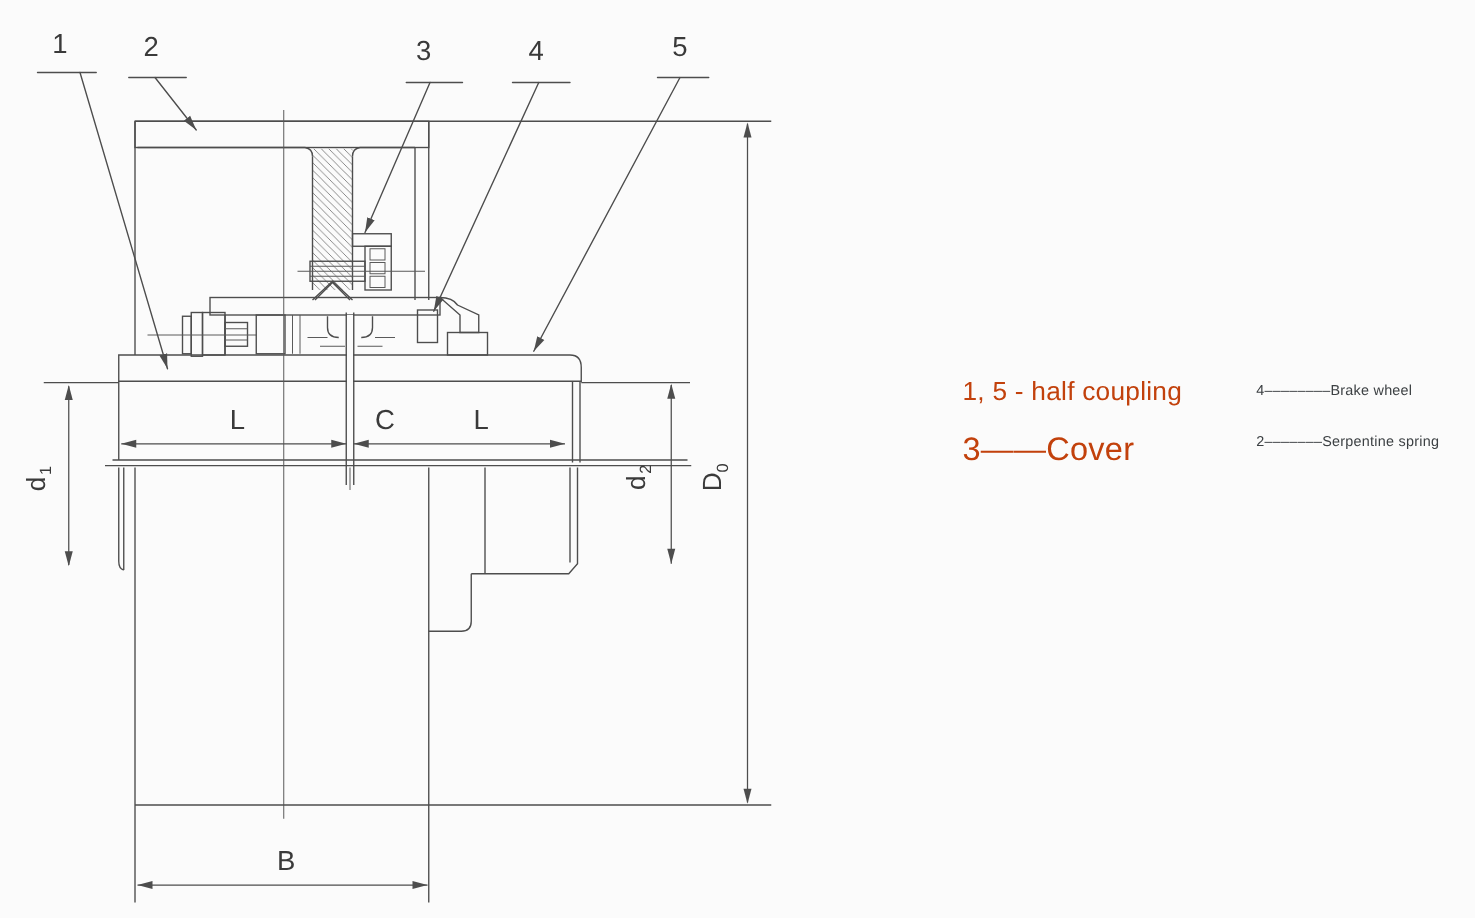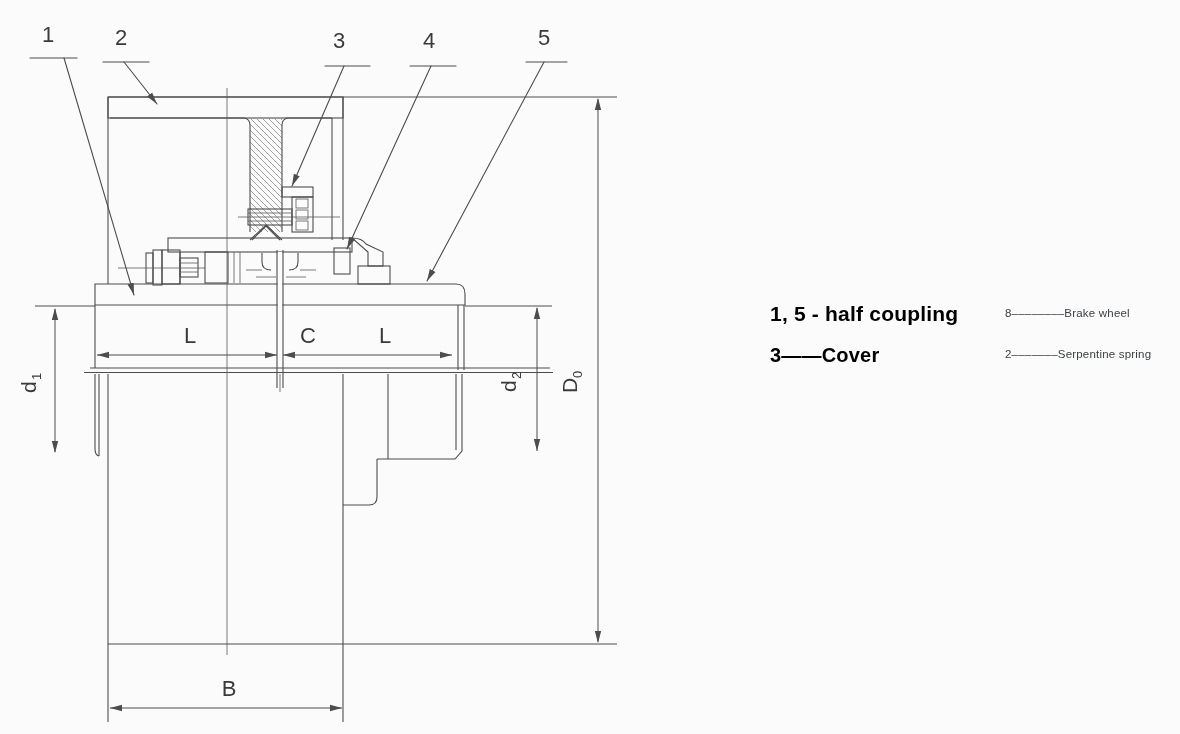--- a/index.html
+++ b/index.html
@@ -3,21 +3,21 @@
 <meta charset="utf-8">
 <style>
   html,body{margin:0;padding:0;}
   body{
     width:1180px;height:734px;position:relative;overflow:hidden;
     background:#fbfbfb;
     font-family:"Liberation Sans",sans-serif;
   }
   #drawing{position:absolute;left:0;top:0;}
   .legend-item{position:absolute;white-space:nowrap;}
-  .legend-big{font-size:21px;color:#000000;letter-spacing:.2px;font-weight:bold;}
+  .legend-big{font-size:21px;color:#c2410c;letter-spacing:.2px;}
   .legend-small{font-size:11.5px;color:#3c4043;letter-spacing:.2px;}
   svg text{font-family:"Liberation Sans",sans-serif;fill:#3a3a3a;}
   .ln{stroke:#4d4d4d;stroke-width:1.1;fill:none;}
   .thin{stroke:#5a5a5a;stroke-width:0.8;fill:none;}
   .dim{stroke:#4d4d4d;stroke-width:1;fill:none;}
   .arr{fill:#4d4d4d;stroke:none;}
 </style>
 </head>
 <body>
 
@@ -183,15 +183,15 @@
     <path class="ln" d="M410,66 H456"></path>
     <path class="ln" d="M431,66 L347,249" marker-end="url(#la)"></path>
 
     <text x="544" y="45" font-size="22" text-anchor="middle">5</text>
     <path class="ln" d="M526,62 H567"></path>
     <path class="ln" d="M544,62 L427,281" marker-end="url(#la)"></path>
   </g>
 </svg>
 
 <div class="legend-item legend-big" style="left:770px;top:302px;">1, 5 - half coupling</div>
-<div class="legend-item legend-small" style="left:1005px;top:307px;">8––––––––Brake wheel</div>
-<div class="legend-item legend-big" style="left:770px;top:344px;font-size:20px;">3——Cover</div>
+<div class="legend-item legend-small" style="left:1005px;top:307px;">4––––––––Brake wheel</div>
+<div class="legend-item legend-big" style="left:770px;top:344px;font-size:26px;">3——Cover</div>
 <div class="legend-item legend-small" style="left:1005px;top:348px;">2–––––––Serpentine spring</div>
 
 </body></html>

